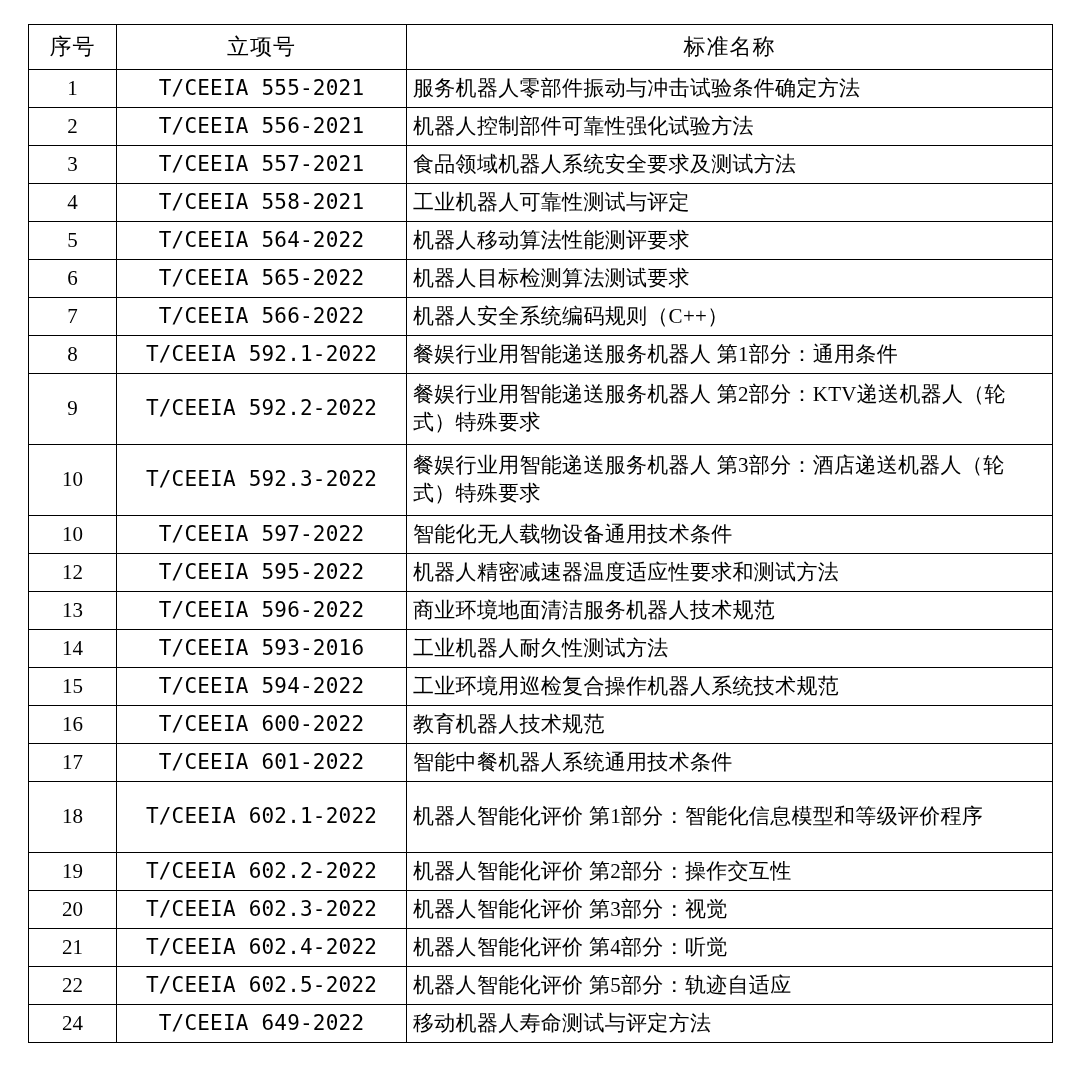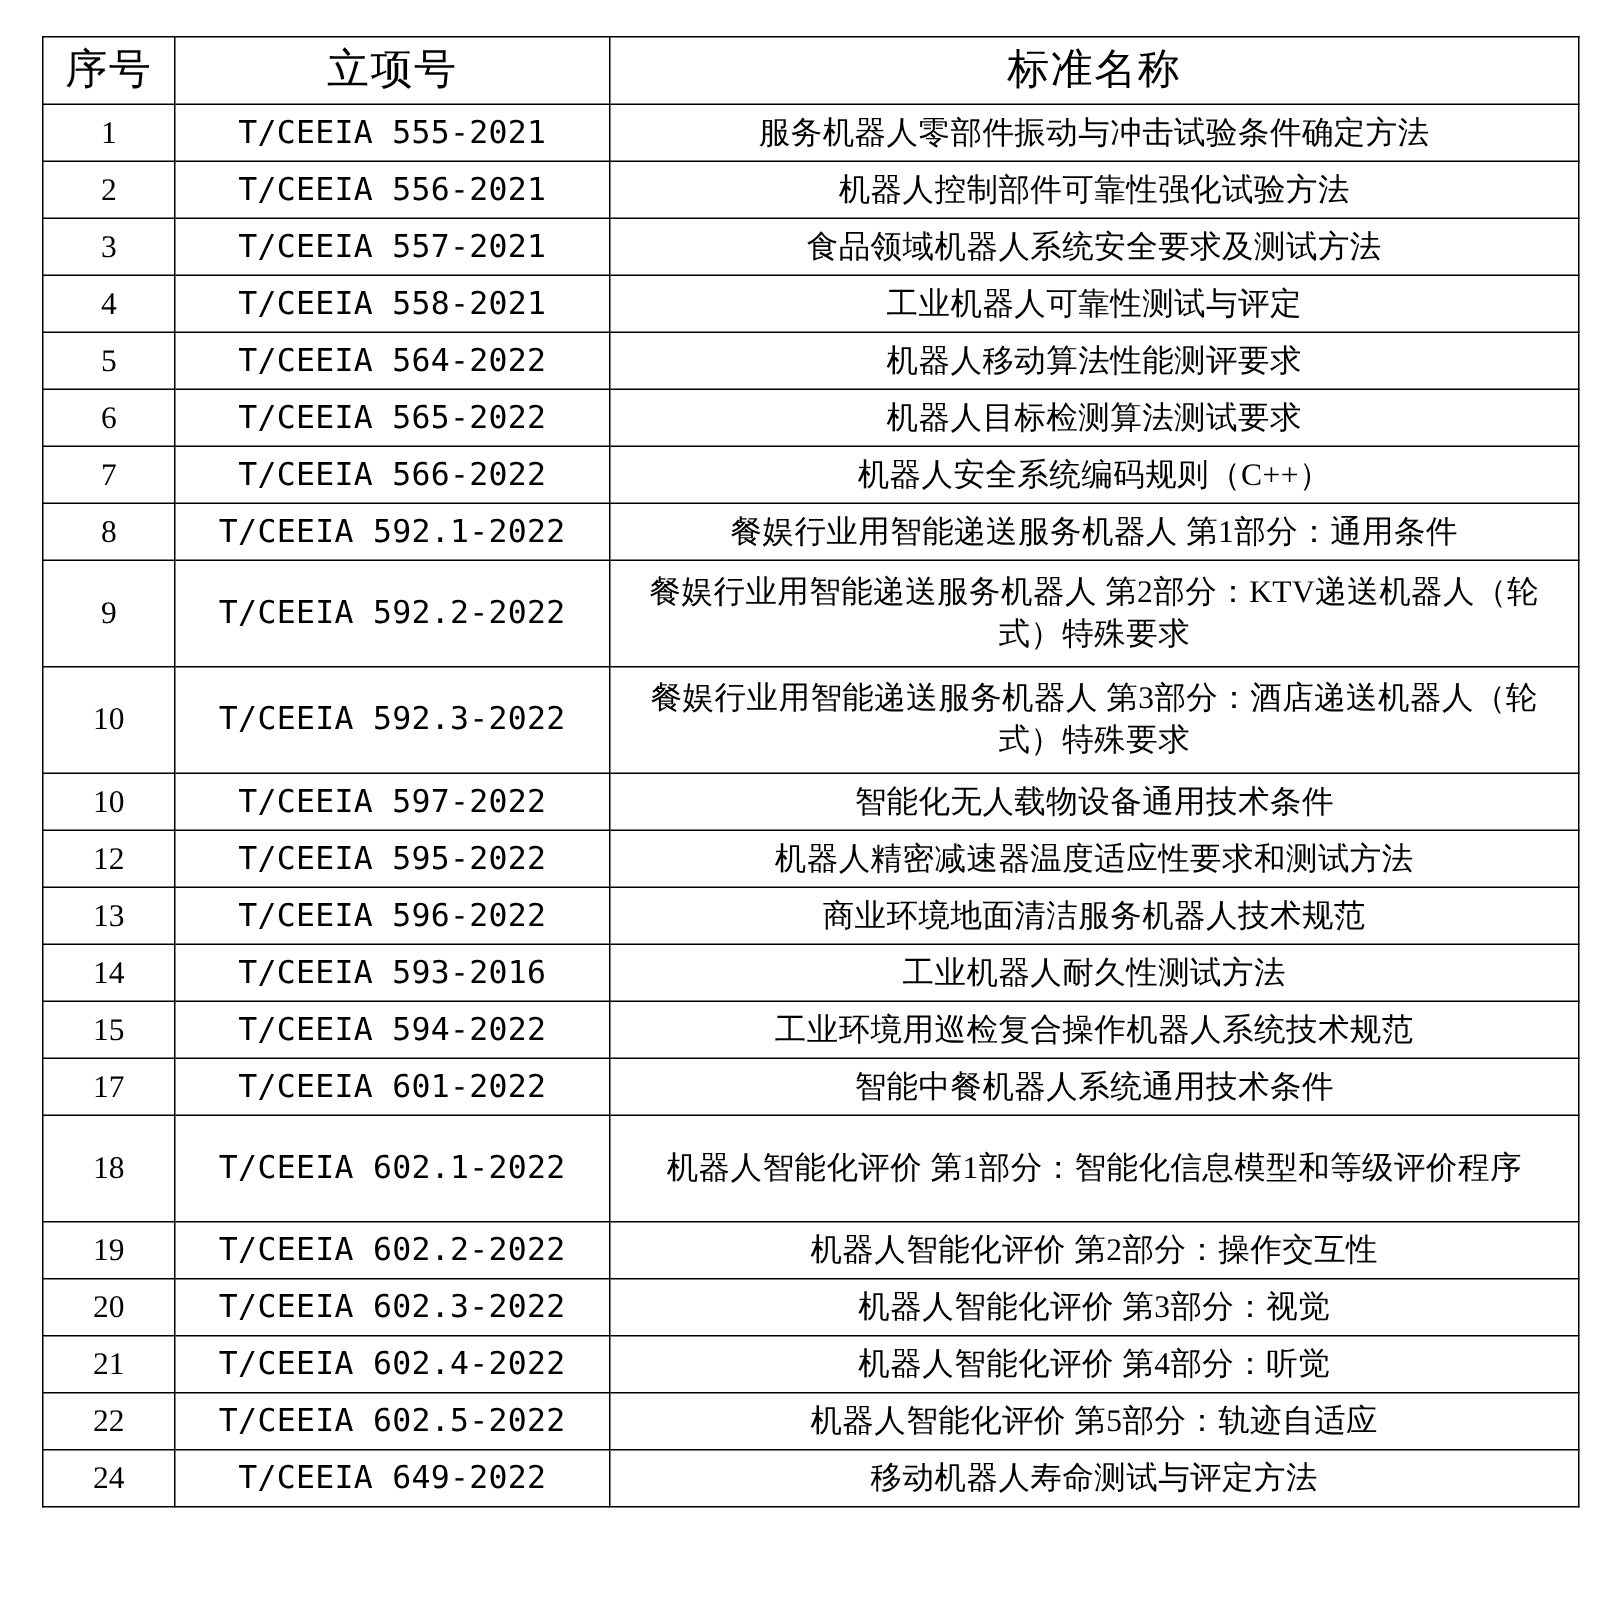--- a/index.html
+++ b/index.html
@@ -36,39 +36,39 @@
     line-height: 1.32;
     vertical-align: middle;
     font-weight: normal;
   }
   col.col-no    { width: 88px; }
   col.col-code  { width: 290px; }
   col.col-name  { width: 646px; }
 
   table.std-table thead th {
     text-align: center;
-    font-size: 28px;
+    font-size: 22px;
     letter-spacing: 1px;
     height: 40px;
   }
   td.cell-no {
     text-align: center;
     font-family: "Liberation Serif", "DejaVu Serif", serif;
     font-size: 21px;
   }
   td.cell-code {
     text-align: center;
     padding-left: 10px;
     font-family: "DejaVu Sans Mono", "Liberation Mono", monospace;
     font-size: 19px;
     letter-spacing: 0.2px;
     white-space: nowrap;
   }
   td.cell-name {
-    text-align: center;
+    text-align: left;
     padding-left: 10px;
     font-size: 21px;
     letter-spacing: 0.3px;
   }
   tr.row-h1 td { height: 33px; }
   tr.row-h2 td { height: 66px; }
 </style>
 </head>
 <body>
 
@@ -156,20 +156,25 @@
           <td class="cell-no">14</td>
           <td class="cell-code">T/CEEIA 593-2016</td>
           <td class="cell-name">工业机器人耐久性测试方法</td>
         </tr>
         <tr class="row-h1">
           <td class="cell-no">15</td>
           <td class="cell-code">T/CEEIA 594-2022</td>
           <td class="cell-name">工业环境用巡检复合操作机器人系统技术规范</td>
         </tr>
         <tr class="row-h1">
+          <td class="cell-no">16</td>
+          <td class="cell-code">T/CEEIA 600-2022</td>
+          <td class="cell-name">教育机器人技术规范</td>
+        </tr>
+        <tr class="row-h1">
           <td class="cell-no">17</td>
           <td class="cell-code">T/CEEIA 601-2022</td>
           <td class="cell-name">智能中餐机器人系统通用技术条件</td>
         </tr>
         <tr class="row-h2">
           <td class="cell-no">18</td>
           <td class="cell-code">T/CEEIA 602.1-2022</td>
           <td class="cell-name">机器人智能化评价 第1部分：智能化信息模型和等级评价程序</td>
         </tr>
         <tr class="row-h1">

